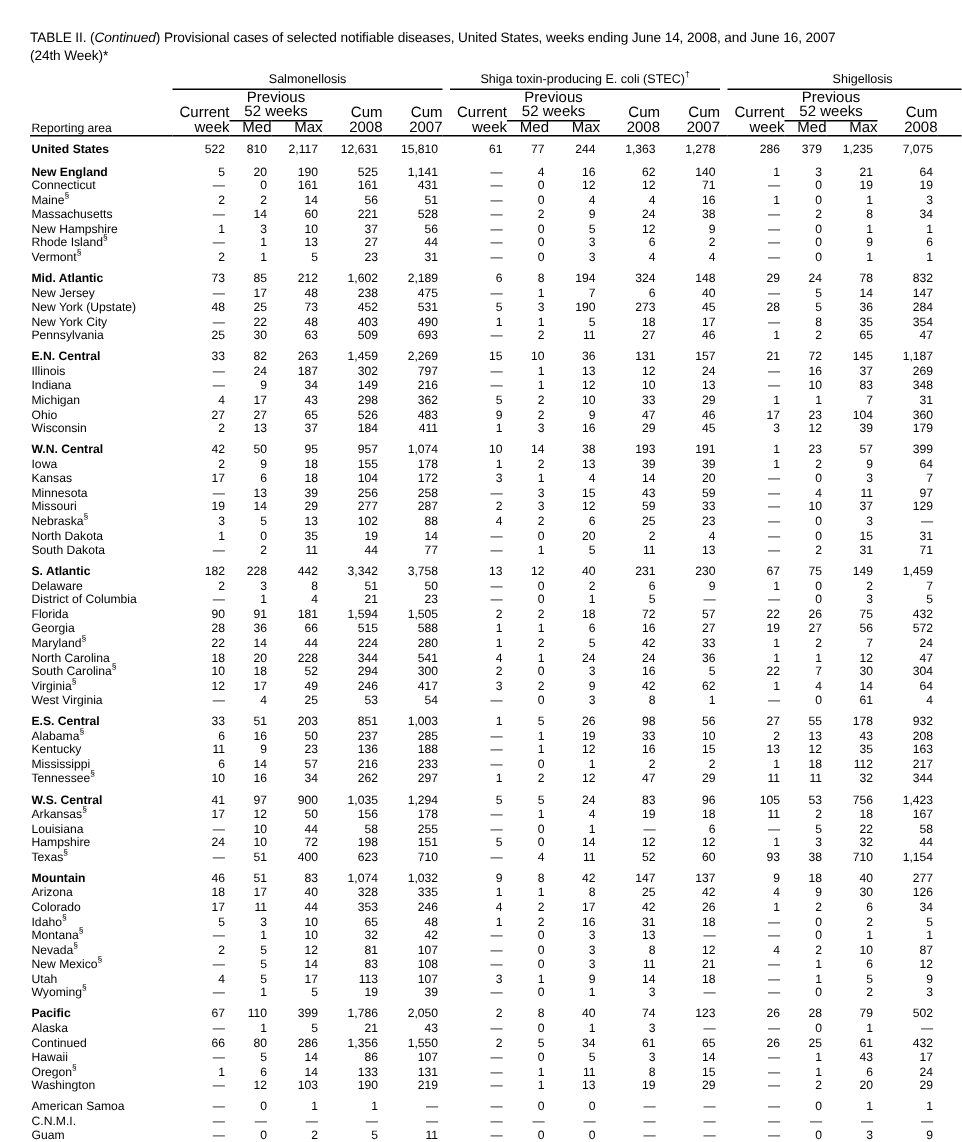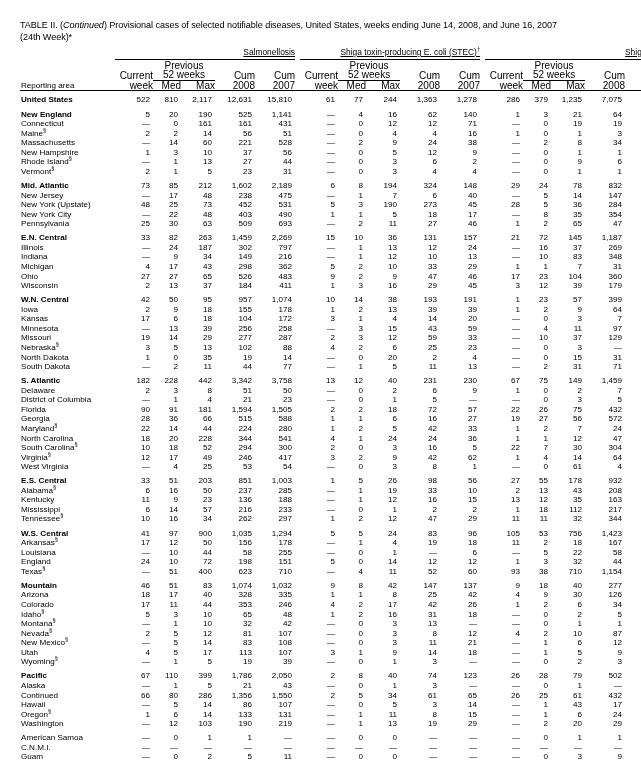--- a/index.html
+++ b/index.html
@@ -66,24 +66,23 @@
     text-align: left;
     padding-left: 1px !important;
     white-space: nowrap;
     font-size: 8.1px;
   }
   .area.bold { font-weight: bold; }
   .sup { font-size: 5.6px; vertical-align: super; line-height: 0; }
 
   
   .hdr-group {
-    text-align: right;
+    text-align: center;
     font-size: 8.4px;
     padding-bottom: 1px !important;
-    text-decoration: underline;
   }
   .hdr-group .rule {
     border-bottom: 0.8px solid #000;
     display: block;
     height: 1px;
     margin-top: 1px;
   }
   .hdr-sub {
     text-align: right;
     font-size: 10px;
@@ -1109,21 +1108,21 @@
           <td class="num">—</td>
           <td class="num">6</td>
           <td></td>
           <td class="num">—</td>
           <td class="num">5</td>
           <td class="num">22</td>
           <td class="num">58</td>
           <td class="num">232</td>
         </tr>
         <tr class="data">
-          <td class="area">England</td>
+          <td class="area">Hampshire</td>
           <td class="num">24</td>
           <td class="num">10</td>
           <td class="num">72</td>
           <td class="num">198</td>
           <td class="num">151</td>
           <td></td>
           <td class="num">5</td>
           <td class="num">0</td>
           <td class="num">14</td>
           <td class="num">12</td>

